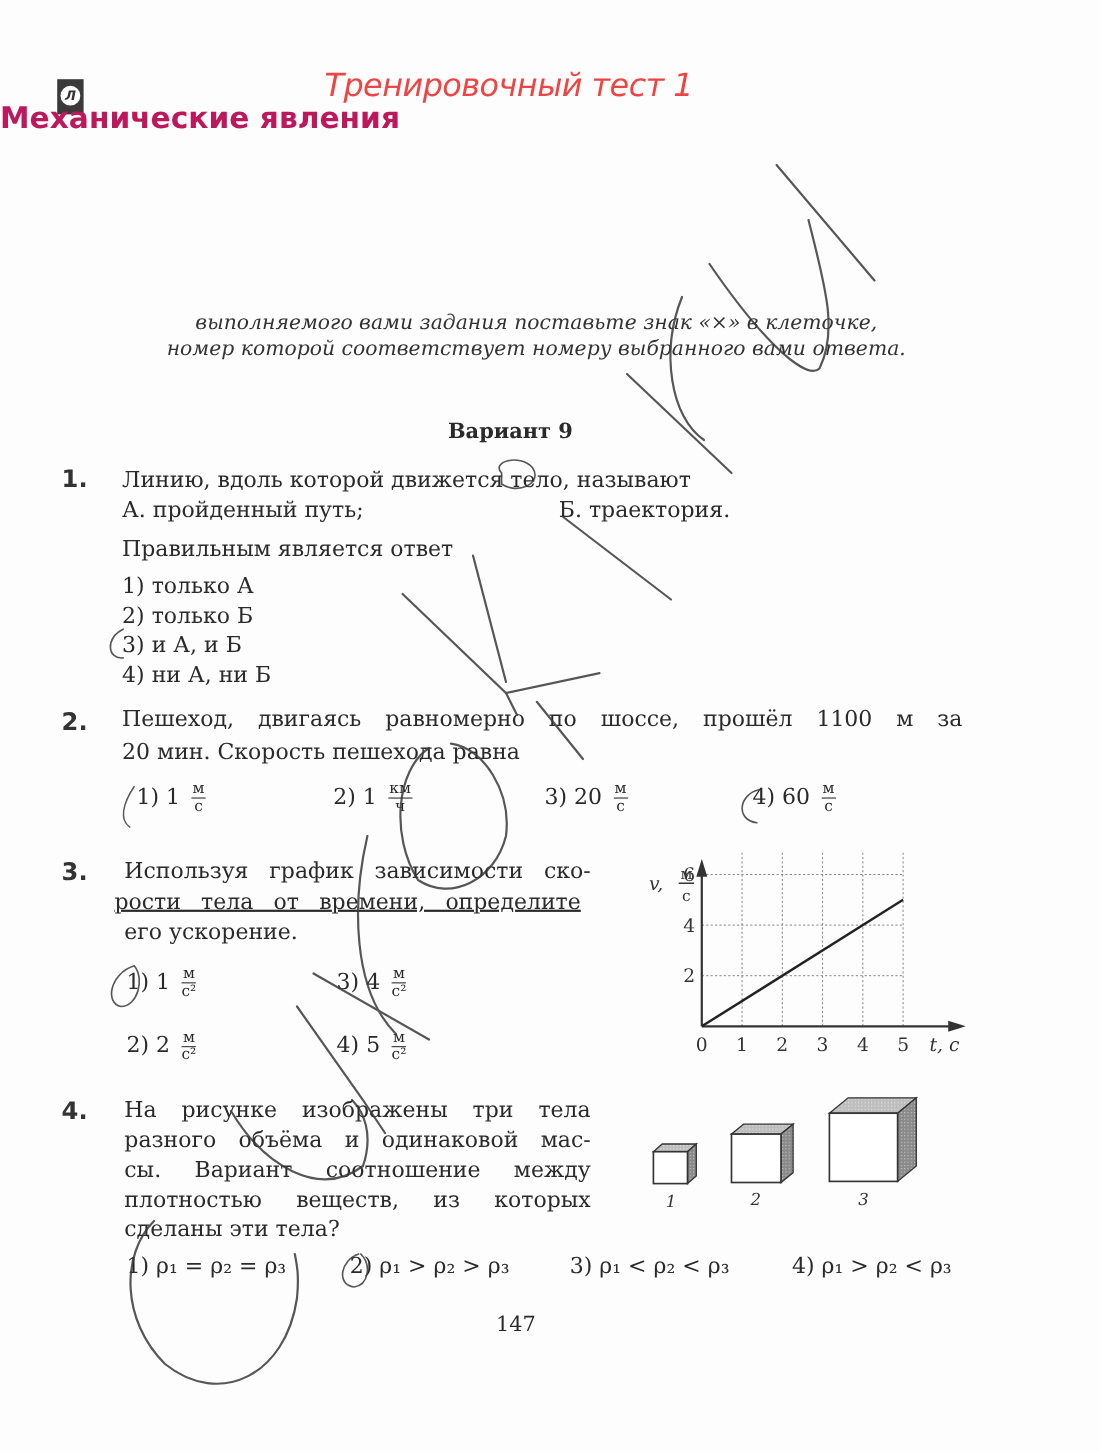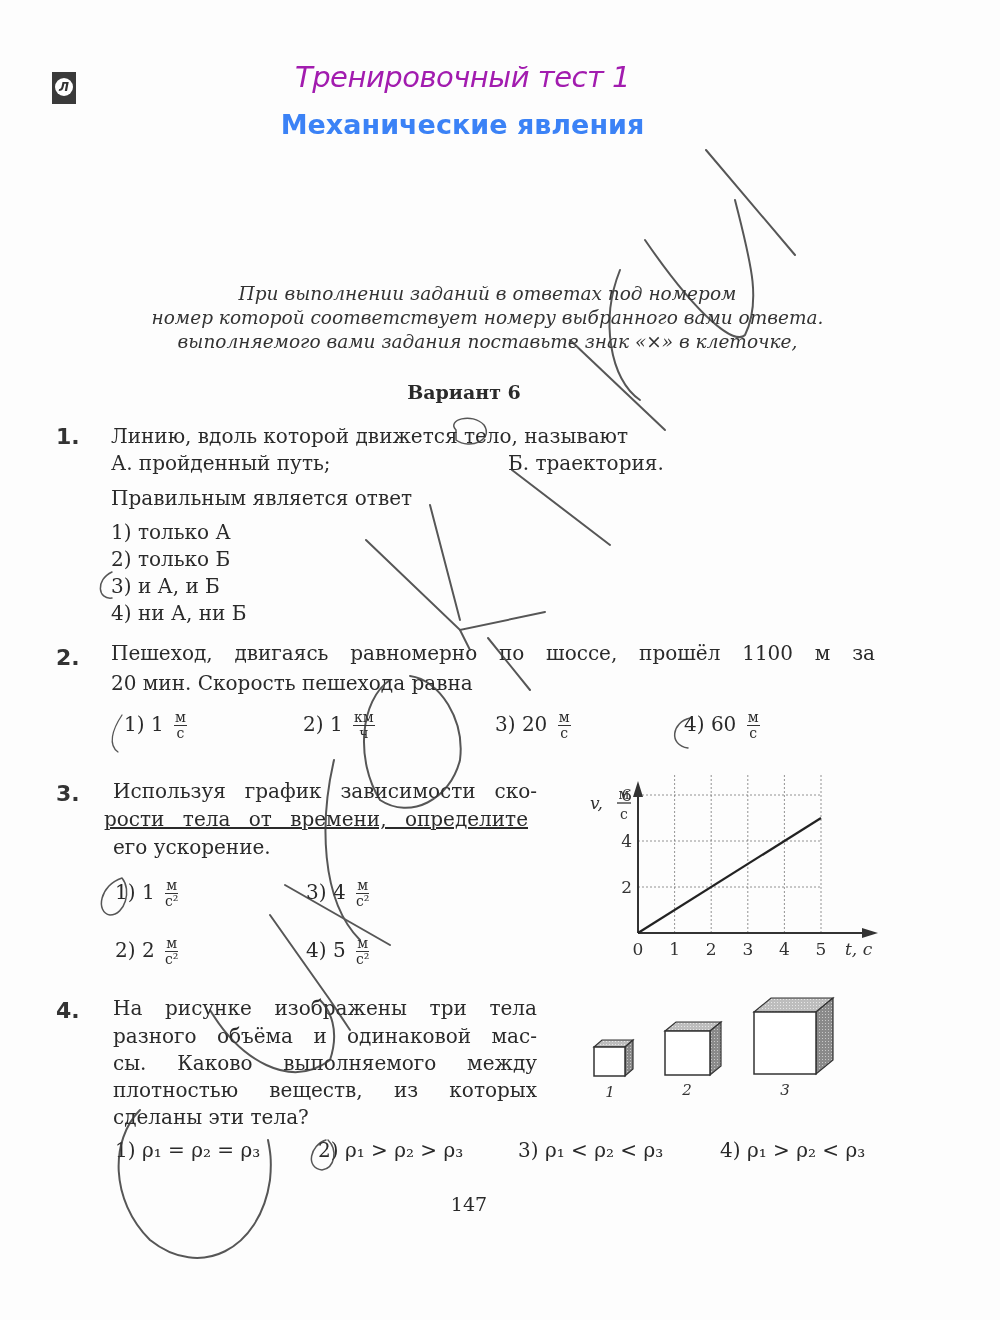--- a/index.html
+++ b/index.html
@@ -2,22 +2,22 @@
 <html><head>
 <meta charset="utf-8">
 <style>
   html, body { margin:0; padding:0; }
   body { width:1000px; height:1320px; background:#fdfdfd; position:relative; overflow:hidden;
          font-family:"DejaVu Serif","Liberation Serif",serif; color:#2a2a2a; }
   .abs { position:absolute; }
   .badge { left:52px; top:72px; width:24px; height:32px; background:#3a3a3a; }
   .badge .circ { position:absolute; left:3px; top:6px; width:18px; height:18px; border-radius:50%; background:#fff;
                  font:italic bold 12px "DejaVu Sans",sans-serif; color:#333; text-align:center; line-height:18px; }
-  .title1 { left:0; width:925px; text-align:center; top:60px; font:italic 29px "DejaVu Sans","Liberation Sans",sans-serif; color:#a21caf; letter-spacing:-0.5px; }
-  .title2 { left:0; width:925px; text-align:center; top:109px; font:bold 27px "DejaVu Sans","Liberation Sans",sans-serif; color:#3b82f6; }
+  .title1 { left:0; width:925px; text-align:center; top:60px; font:italic 29px "DejaVu Sans","Liberation Sans",sans-serif; color:#ef4444; letter-spacing:-0.5px; }
+  .title2 { left:0; width:925px; text-align:left; top:92px; font:bold 27px "DejaVu Sans","Liberation Sans",sans-serif; color:#be185d; }
   .instr { left:60px; width:855px; top:282px; text-align:center; font:italic 18.5px "DejaVu Serif",serif; line-height:24px; color:#333; }
   .variant { left:0; width:928px; top:381px; text-align:center; font:bold 19px "DejaVu Serif",serif; }
   .qnum { font:bold 22px "DejaVu Sans","Liberation Sans",sans-serif; color:#333; }
   .txt { font-size:20px; line-height:27px; }
   .frac { display:inline-block; vertical-align:middle; text-align:center; font-size:14px; line-height:15px; margin-left:4px; }
   .frac .n { display:block; border-bottom:1.5px solid #333; padding:0 1px; }
   .frac .d { display:block; }
   .opt { font-size:20px; position:absolute; white-space:nowrap; }
   .just { text-align:justify; text-align-last:justify; }
   .pencil { position:absolute; left:0; top:0; pointer-events:none; }
@@ -26,26 +26,25 @@
 </head>
 <body>
 
 <div class="abs badge">
   <div class="circ">Л</div>
 </div>
 <div class="abs title1">Тренировочный тест 1</div>
 <div class="abs title2">Механические явления</div>
 
 <div class="abs instr">
-  <div>При выполнении заданий в ответах под номером</div>
+  <div>выполняемого вами задания поставьте знак «×» в клеточке,</div>
   <div>номер которой соответствует номеру выбранного вами ответа.</div>
-  <div>выполняемого вами задания поставьте знак «×» в клеточке,</div>
-</div>
-
-<div class="abs variant">Вариант 6</div>
+</div>
+
+<div class="abs variant">Вариант 9</div>
 
 <div>
   <div class="abs qnum" style="left:56px;top:424px;">1.</div>
   <div class="abs txt" style="left:111px;top:423px;">Линию, вдоль которой движется тело, называют</div>
   <div class="abs txt" style="left:111px;top:450px;">А. пройденный путь;</div>
   <div class="abs txt" style="left:508px;top:450px;">Б. траектория.</div>
   <div class="abs txt" style="left:111px;top:485px;">Правильным является ответ</div>
   <div class="abs txt" style="left:111px;top:519px;">1) только А</div>
   <div class="abs txt" style="left:111px;top:546px;">2) только Б</div>
   <div class="abs txt" style="left:111px;top:573px;">3) и А, и Б</div>
@@ -136,21 +135,21 @@
         <line x1="37" y1="28" x2="51" y2="28" stroke="#333" stroke-width="1.3"></line>
         <text x="44" y="44" text-anchor="middle" font-size="14" font-family="DejaVu Serif, serif" fill="#333">с</text>
       </g>
   </svg>
 </div>
 
 <div>
   <div class="abs qnum" style="left:56px;top:998px;">4.</div>
   <div class="abs txt just" style="left:113px;top:995px;width:424px;">На рисунке изображены три тела</div>
   <div class="abs txt just" style="left:113px;top:1023px;width:424px;">разного объёма и одинаковой мас-</div>
-  <div class="abs txt just" style="left:113px;top:1050px;width:424px;">сы. Каково выполняемого между</div>
+  <div class="abs txt just" style="left:113px;top:1050px;width:424px;">сы. Вариант соотношение между</div>
   <div class="abs txt just" style="left:113px;top:1077px;width:424px;">плотностью веществ, из которых</div>
   <div class="abs txt" style="left:113px;top:1104px;">сделаны эти тела?</div>
 
   <svg class="abs" style="left:585px;top:990px;" width="270" height="115">
     <defs>
       <pattern id="stip" width="3" height="3" patternUnits="userSpaceOnUse">
         <rect width="3" height="3" fill="#8a8a8a"></rect>
           <rect width="1" height="1" fill="#c8c8c8"></rect>
       </pattern>
       <pattern id="stipL" width="3" height="3" patternUnits="userSpaceOnUse">

